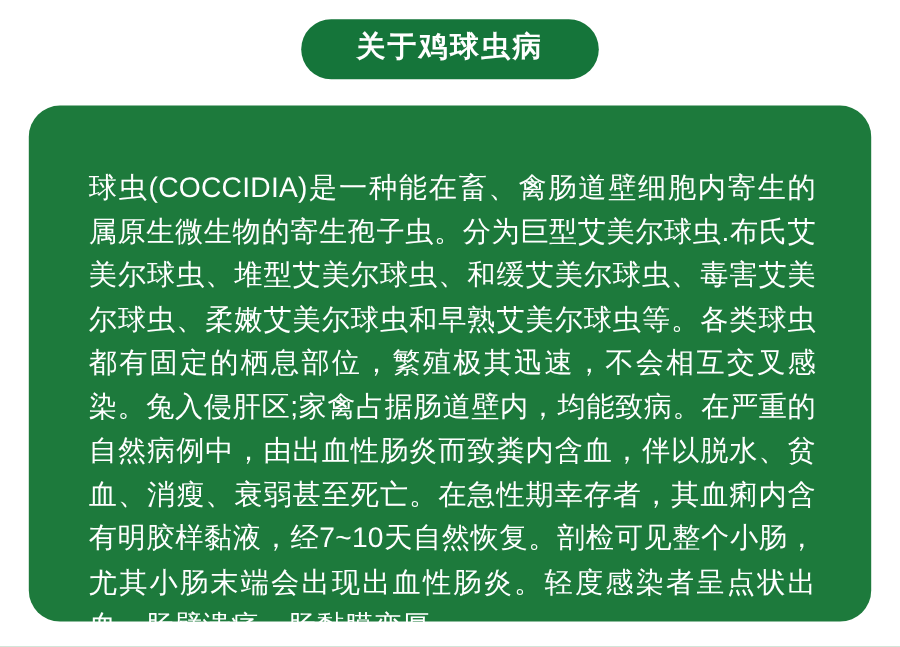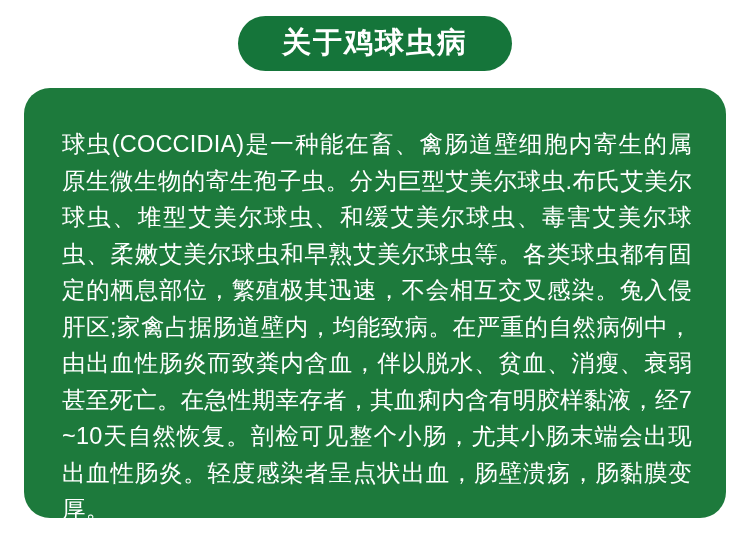--- a/index.html
+++ b/index.html
@@ -28,21 +28,21 @@
     border-radius: 32px;
     padding: 12px 44px 14px 44px;
     display: flex;
     align-items: center;
     justify-content: center;
     min-width: 248px;
     box-sizing: border-box;
   }
   .title-text {
     color: #ffffff;
-    font-size: 29px;
+    font-size: 24px;
     font-weight: bold;
     letter-spacing: 2px;
     line-height: 1;
     white-space: nowrap;
     font-family: "Liberation Sans", sans-serif;
   }
   .body-card {
     position: absolute;
     left: 24px;
     top: 88px;
@@ -54,21 +54,21 @@
     padding: 34px 30px 20px 34px;
   }
   .body-text {
     color: #ffffff;
     font-size: 23.5px;
     line-height: 36.5px;
     letter-spacing: 0.2px;
     text-align: justify;
     text-justify: inter-ideograph;
     font-family: "Liberation Sans", sans-serif;
-    margin: 4px;
+    margin: 16px;
     word-break: break-all;
   }
 </style>
 </head>
 <body>
 
 <div class="page">
 
   <div class="title-banner">
     <span class="title-text">关于鸡球虫病</span>

